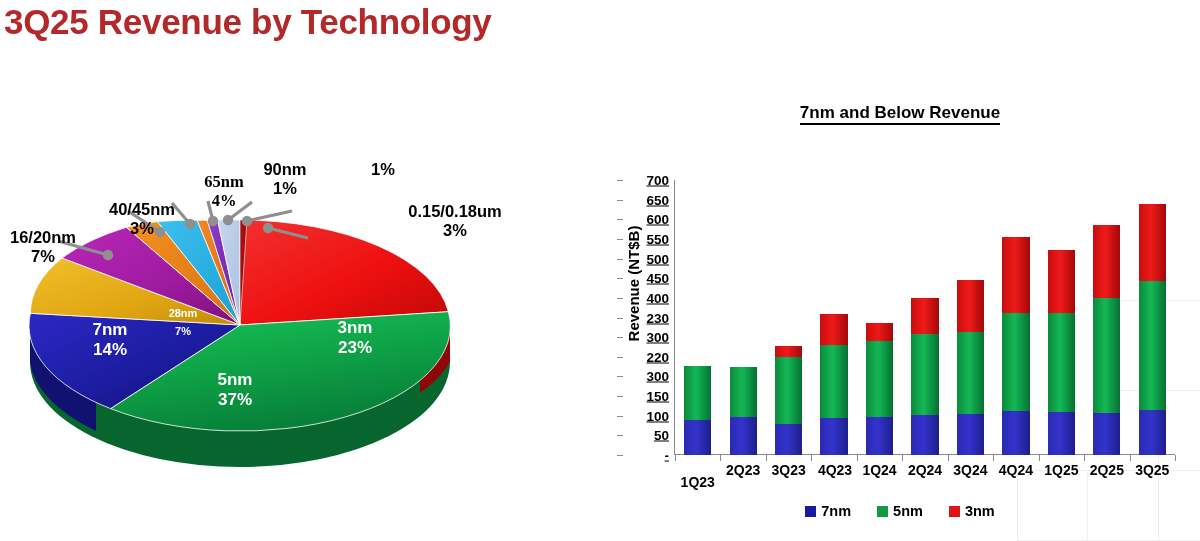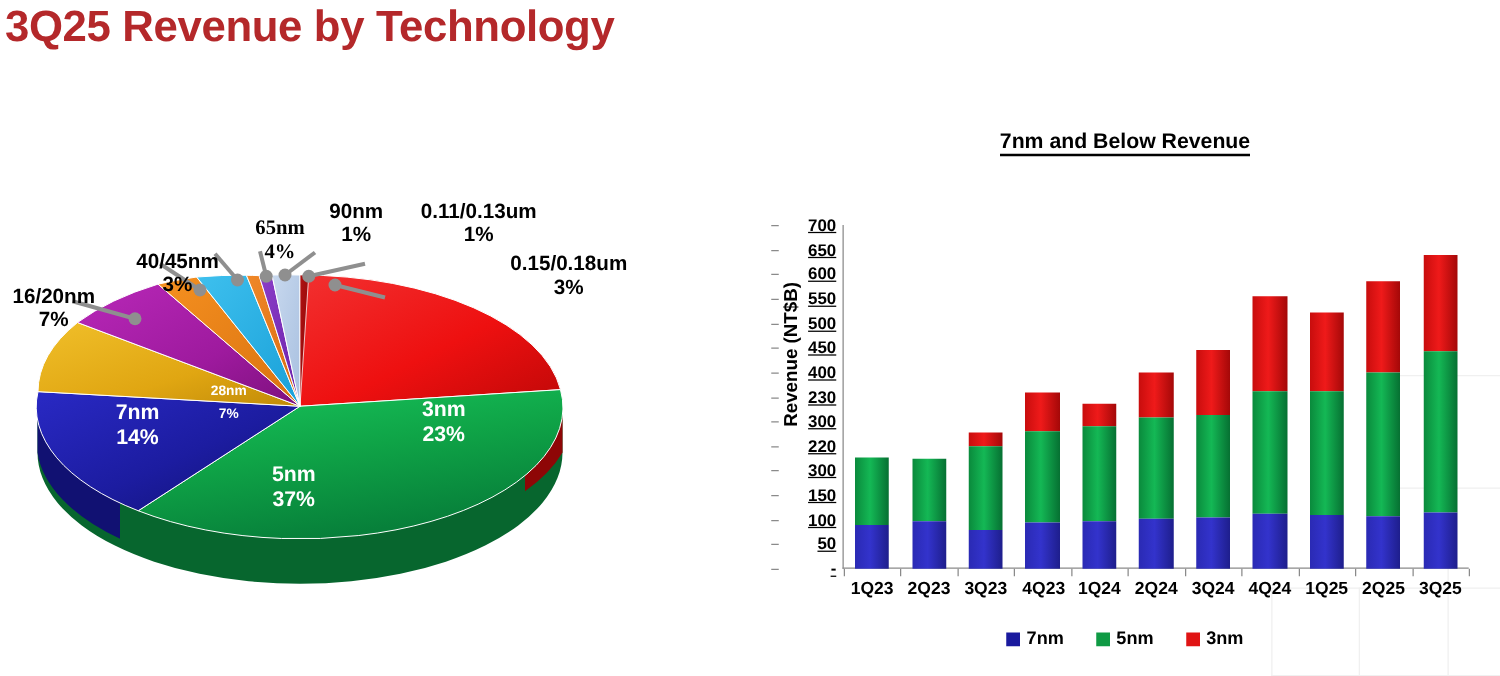--- a/index.html
+++ b/index.html
@@ -362,21 +362,20 @@
     <div>65nm</div>
     <div>4%</div>
   </div>
 
   <div class="pie-callout ctr" style="left:246px; top:20px; width:78px;">
     <div>90nm</div>
     <div>1%</div>
   </div>
 
   <div class="pie-callout ctr" style="left:308px; top:20px; width:150px;">
-    <div>0.11/0.13um</div>
     <div>1%</div>
   </div>
 
   <div class="pie-callout ctr" style="left:380px; top:62px; width:150px;">
     <div>0.15/0.18um</div>
     <div>3%</div>
   </div>
 
 
 </div>
@@ -473,21 +472,21 @@
           <div class="seg seg-5nm" style="height: 114.714px;"></div>
           <div class="seg seg-3nm" style="height: 72.6786px;"></div>
         </div>
         <div class="bar-group" style="left: 463.636px; width: 27.2727px;">
           <div class="seg seg-7nm" style="height: 45.1786px;"></div>
           <div class="seg seg-5nm" style="height: 128.464px;"></div>
           <div class="seg seg-3nm" style="height: 77.7857px;"></div>
         </div>
       </div>
     <div id="xticks-layer">
-        <div class="xtick-label" style="left: 22.7273px;">1Q23</div>
+        <div class="xtick-label" style="left: 22.7273px; margin-top: 12px;">1Q23</div>
         <div class="xtick-label" style="left: 68.1818px;">2Q23</div>
         <div class="xtick-label" style="left: 113.636px;">3Q23</div>
         <div class="xtick-label" style="left: 160px;">4Q23</div>
         <div class="xtick-label" style="left: 204.545px;">1Q24</div>
         <div class="xtick-label" style="left: 250px;">2Q24</div>
         <div class="xtick-label" style="left: 295.455px;">3Q24</div>
         <div class="xtick-label" style="left: 340.909px;">4Q24</div>
         <div class="xtick-label" style="left: 386.364px;">1Q25</div>
         <div class="xtick-label" style="left: 431.818px;">2Q25</div>
         <div class="xtick-label" style="left: 477.273px;">3Q25</div>

